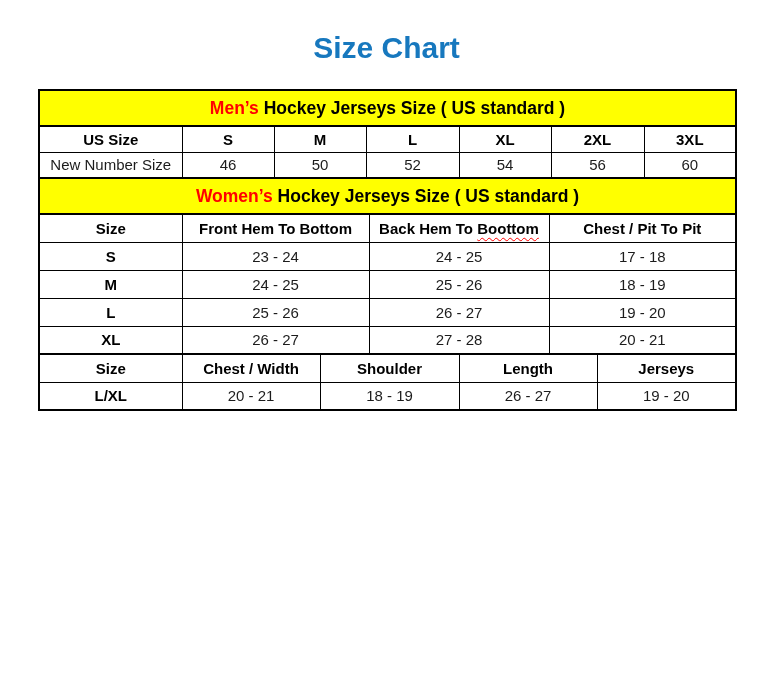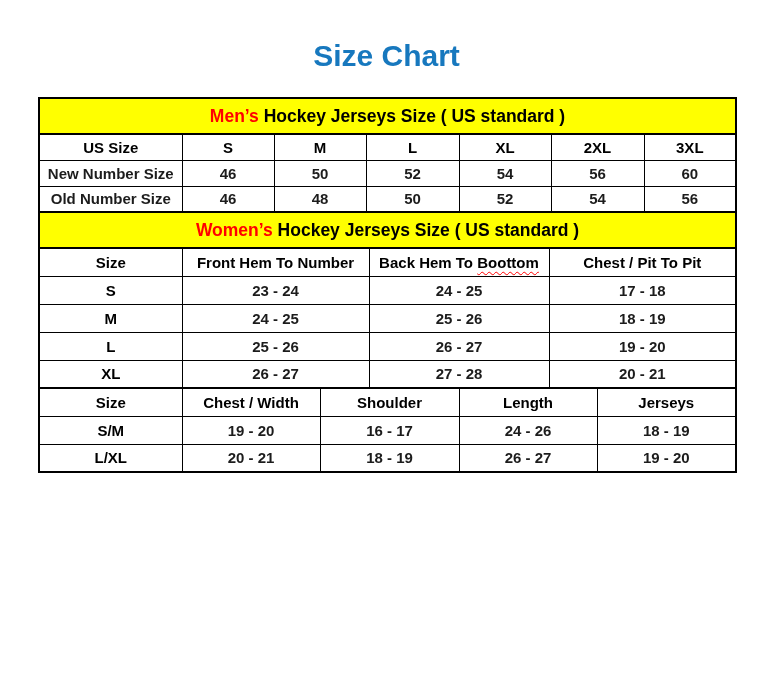--- a/index.html
+++ b/index.html
@@ -6,21 +6,21 @@
   html, body { background: #ffffff; }
   .sheet {
     position: relative;
     width: 776px;
     height: 692px;
     background: #ffffff;
     font-family: "Liberation Sans", "DejaVu Sans", sans-serif;
     overflow: hidden;
   }
   .page-title {
-    padding-top: 40px;
+    padding-top: 32px;
     width: 697px;
     margin-left: 38px;
     text-align: center;
     font-size: 30px;
     line-height: 32px;
     font-weight: bold;
     color: var(--accent, #1778BE);
     letter-spacing: 0px;
   }
   .tables {
@@ -48,21 +48,21 @@
   td.banner-cell {
     background: var(--yellow, #FFFF00);
     border: 2.5px solid #000;
     height: 36px;
     font-size: 17.5px;
     font-weight: bold;
     color: #000;
   }
   .banner-highlight { color: var(--red, #FF0000); }
   th { font-weight: bold; color: #000; }
-  td.value-cell, td.label-cell { font-weight: bold; }
+  td.value-cell, td.label-cell { font-weight: normal; }
   th.row-label { font-weight: bold; }
   .t-men th, .t-men td.value-cell, .t-men td.label-cell { height: 26px; }
   .t-women th, .t-women td.value-cell { height: 28px; }
   .t-youth th, .t-youth td.value-cell { height: 28px; }
   .wavy-misspell {
     margin-left: 0.28em;
     text-decoration-line: underline;
     text-decoration-style: wavy;
     text-decoration-color: var(--red, #FF0000);
     text-decoration-thickness: 1px;
@@ -103,46 +103,37 @@
       </tr>
       <tr>
         <td class="label-cell">New Number Size</td>
         <td class="value-cell">46</td>
         <td class="value-cell">50</td>
         <td class="value-cell">52</td>
         <td class="value-cell">54</td>
         <td class="value-cell">56</td>
         <td class="value-cell">60</td>
       </tr>
-      <tr>
-        <td class="label-cell">Old Number Size</td>
-        <td class="value-cell">46</td>
-        <td class="value-cell">48</td>
-        <td class="value-cell">50</td>
-        <td class="value-cell">52</td>
-        <td class="value-cell">54</td>
-        <td class="value-cell">56</td>
-      </tr>
     </tbody>
       </table>
 
     <table class="t-women">
       <colgroup>
         <col style="width:143px">
           <col style="width:187px">
           <col style="width:180px">
           <col style="width:187px">
       </colgroup>
       <tbody>
           <tr>
         <td class="banner-cell" colspan="4"><span class="banner-highlight">Women’s</span><span> Hockey Jerseys Size ( US standard )</span></td>
       </tr>
       <tr>
         <th>Size</th>
-        <th>Front Hem To Number</th>
+        <th>Front Hem To Bottom</th>
         <th><span>Back Hem To</span><span class="wavy-misspell">Boottom</span></th>
         <th>Chest / Pit To Pit</th>
       </tr>
       <tr>
         <th class="row-label">S</th>
         <td class="value-cell">23 - 24</td>
         <td class="value-cell">24 - 25</td>
         <td class="value-cell">17 - 18</td>
       </tr>
       <tr>
@@ -176,27 +167,20 @@
       </colgroup>
       <tbody>
       <tr>
         <th>Size</th>
         <th>Chest / Width</th>
         <th>Shoulder</th>
         <th>Length</th>
         <th>Jerseys</th>
       </tr>
       <tr>
-        <th class="row-label">S/M</th>
-        <td class="value-cell">19 - 20</td>
-        <td class="value-cell">16 - 17</td>
-        <td class="value-cell">24 - 26</td>
-        <td class="value-cell">18 - 19</td>
-      </tr>
-      <tr>
         <th class="row-label">L/XL</th>
         <td class="value-cell">20 - 21</td>
         <td class="value-cell">18 - 19</td>
         <td class="value-cell">26 - 27</td>
         <td class="value-cell">19 - 20</td>
       </tr>
     </tbody>
       </table>
 
   </div>

